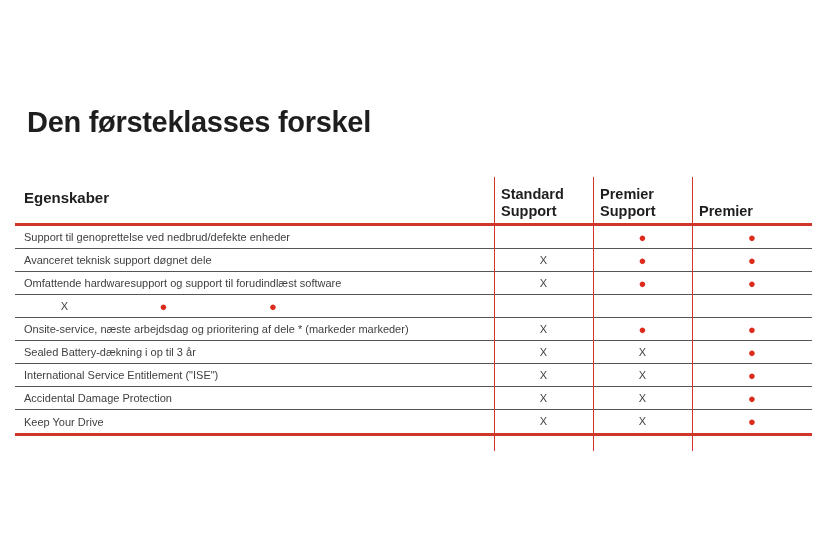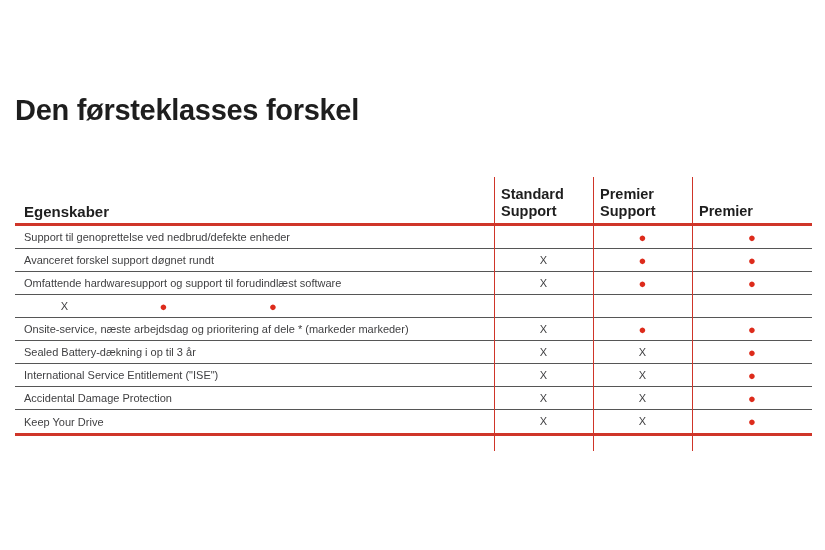--- a/index.html
+++ b/index.html
@@ -13,21 +13,21 @@
     --accent-red: #cf3529;
     --dot-red: #dd2b1b;
     --gray-line: #565656;
     --text-dark: #1e1e1e;
     --text-gray: #3f3f41;
   }
   .title {
     position: absolute;
     left: 15px;
     top: 95px;
-    margin: 0;
+    margin: 12px;
     font-size: 29px;
     line-height: 30px;
     font-weight: 700;
     letter-spacing: -0.3px;
     color: var(--text-dark);
     white-space: nowrap;
   }
   .cmp-table {
     position: absolute;
     left: 15px;
@@ -36,21 +36,21 @@
   }
   .thead {
     display: flex;
     align-items: flex-end;
     height: 46px;
     border-bottom: 3px solid var(--accent-red);
   }
   .th-features {
     width: 479px;
     box-sizing: border-box;
-    padding: 0 0 3px 9px;
+    padding: 0 0 17px 9px;
     font-size: 15px;
     font-weight: 700;
     color: var(--text-dark);
   }
   .th-col {
     width: 99px;
     box-sizing: border-box;
     padding: 0 0 3px 7px;
     font-size: 14.5px;
     line-height: 17px;
@@ -121,21 +121,21 @@
 
     <div class="rows">
   <div class="row">
     <div class="cell label">Support til genoprettelse ved nedbrud/defekte enheder</div>
     <div class="cell mark m1"></div>
     <div class="cell mark m2 dot">●</div>
     <div class="cell mark m3 dot">●</div>
   </div>
 
   <div class="row">
-    <div class="cell label">Avanceret forskel support døgnet rundt</div>
+    <div class="cell label">Avanceret teknisk support døgnet dele</div>
     <div class="cell mark m1">X</div>
     <div class="cell mark m2 dot">●</div>
     <div class="cell mark m3 dot">●</div>
   </div>
 
   <div class="row">
     <div class="cell label">Omfattende hardwaresupport og support til forudindlæst software</div>
     <div class="cell mark m1">X</div>
     <div class="cell mark m2 dot">●</div>
     <div class="cell mark m3 dot">●</div>

